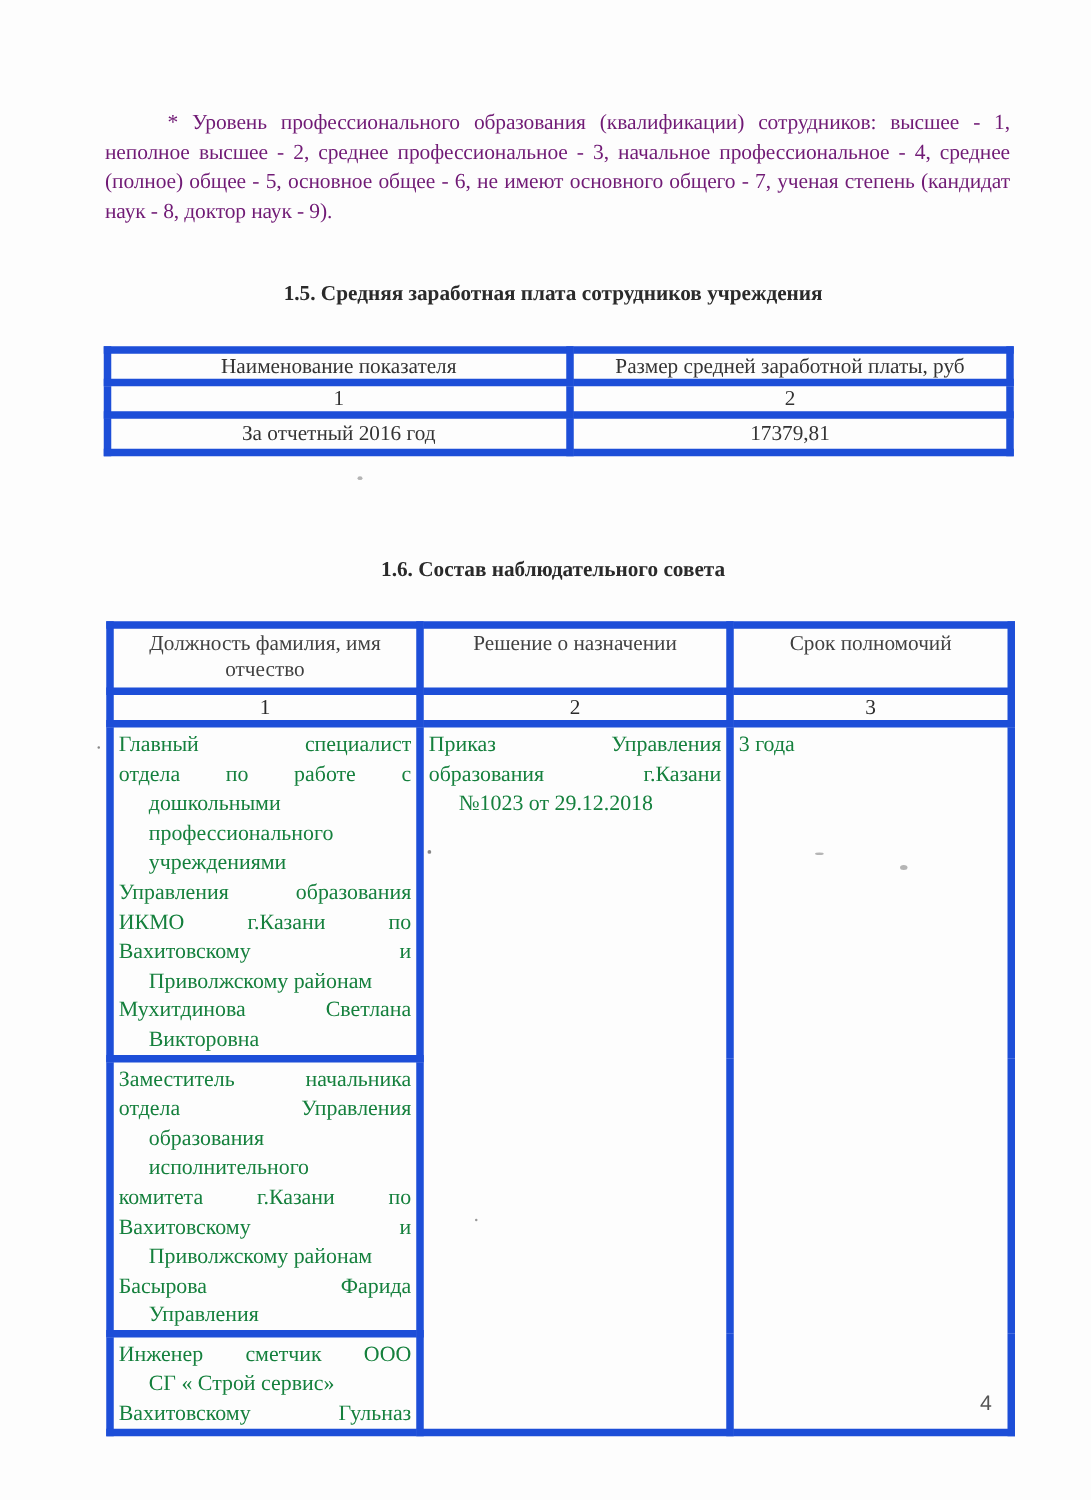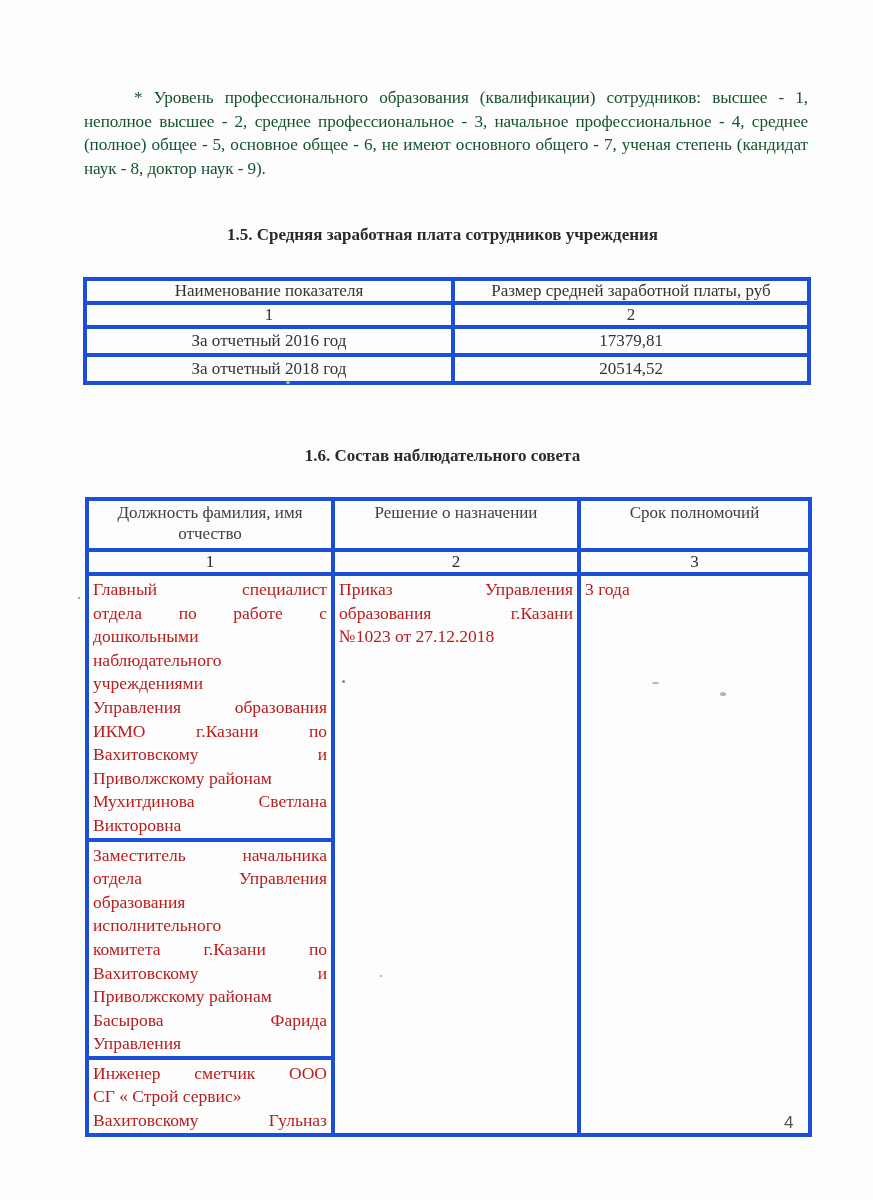--- a/index.html
+++ b/index.html
@@ -5,56 +5,56 @@
     html, body { margin: 0; padding: 0; }
     body {
       width: 873px; height: 1200px; background: #fdfdfd;
       position: relative; overflow: hidden;
       font-family: "Liberation Serif", "DejaVu Serif", serif;
       color: #2b2b2b;
     }
     .note {
       position: absolute; left: 84px; top: 86px; width: 724px;
       font-size: 17.2px; line-height: 23.5px; text-align: justify;
-      text-indent: 50px; color: #14532d;
+      text-indent: 50px; color: #701a75;
       letter-spacing: -0.1px;
     }
     .heading {
       position: absolute; left: 0; width: 873px; text-align: center;
       font-weight: bold; font-size: 17px; color: #2a2a2a;
     }
     #h15 { top: 225px; left: 6px; }
     #h16 { top: 446px; left: 6px; }
 
     table { border-collapse: collapse; position: absolute; }
-    td { border: 4px solid #1d4ed8; padding: 0 3px; vertical-align: top; }
+    td { border: 6px solid #1d4ed8; padding: 0 3px; vertical-align: top; }
 
     #salary { left: 83px; top: 277px; width: 728px; font-size: 17px; color: #333; }
     #salary td { height: 20px; line-height: 20px; text-align: center; }
     #salary .c1 { width: 358px; }
     #salary .center { text-align: center; }
     #salary tr.hdr td { height: 19px; line-height: 20px; }
     #salary tr.idx td { height: 20px; line-height: 20px; }
     #salary tr.data td { height: 24px; line-height: 24px; }
 
     #board { left: 85px; top: 497px; width: 727px; }
     #board .hc { text-align: center; font-size: 17px; line-height: 21px; color: #404040; height: 46px; padding-top: 1px; }
     #board .ic { text-align: center; font-size: 17px; line-height: 20px; height: 20px; }
     #board .c1 { width: 236px; }
     #board .c2 { width: 236px; }
     #board .body {
       font-size: 17.5px; line-height: 23.6px; text-align: justify;
       text-align-last: left; padding: 2px 4px 0 4px;
-      color: #b91c1c;
+      color: #15803d;
     }
     #board .r1 { height: 252px; }
     #board .r2 { height: 206px; }
     #board .r3 { height: 68px; padding-top: 2px; }
     .just-line { display: flex; justify-content: space-between; }
-    .line { display: block; }
+    .line { display: block; margin-left: 24px; }
 
     .page-num {
       position: absolute; left: 784px; top: 1113px;
       font-family: "Liberation Sans", "DejaVu Sans", sans-serif;
       font-size: 17px; color: #555;
     }
     .speck { position: absolute; background: #b5b5b5; border-radius: 50%; }
   </style>
 </head>
 <body>
@@ -69,24 +69,20 @@
     <td class="c1 center">Наименование показателя</td>
     <td class="center">Размер средней заработной платы, руб</td>
   </tr>
   <tr class="idx">
     <td class="center">1</td>
     <td class="center">2</td>
   </tr>
   <tr class="data">
     <td>За отчетный 2016 год</td>
     <td>17379,81</td>
-  </tr>
-  <tr class="data">
-    <td>За отчетный 2018 год</td>
-    <td>20514,52</td>
   </tr>
 </tbody>
   </table>
 
 <div class="heading" id="h16">1.6. Состав наблюдательного совета</div>
 
 <table id="board">
   <tbody>
       <tr>
     <td class="hc c1">Должность фамилия, имя отчество</td>
@@ -104,21 +100,21 @@
             <span>Главный</span>
             <span>специалист</span>
           </div>
           <div class="just-line">
             <span>отдела</span>
             <span>по</span>
             <span>работе</span>
             <span>с</span>
           </div>
           <div class="line"><span>дошкольными</span></div>
-          <div class="line"><span>наблюдательного</span></div>
+          <div class="line"><span>профессионального</span></div>
           <div class="line"><span>учреждениями</span></div>
           <div class="just-line">
             <span>Управления</span>
             <span>образования</span>
           </div>
           <div class="just-line">
             <span>ИКМО</span>
             <span>г.Казани</span>
             <span>по</span>
           </div>
@@ -135,21 +131,21 @@
         </td>
     <td class="body" rowspan="3">
           <div class="just-line">
             <span>Приказ</span>
             <span>Управления</span>
           </div>
           <div class="just-line">
             <span>образования</span>
             <span>г.Казани</span>
           </div>
-          <div class="line"><span>№1023 от 27.12.2018</span></div>
+          <div class="line"><span>№1023 от 29.12.2018</span></div>
         </td>
     <td class="body" rowspan="3">3 года</td>
   </tr>
   <tr>
     <td class="body r2">
           <div class="just-line">
             <span>Заместитель</span>
             <span>начальника</span>
           </div>
           <div class="just-line">

